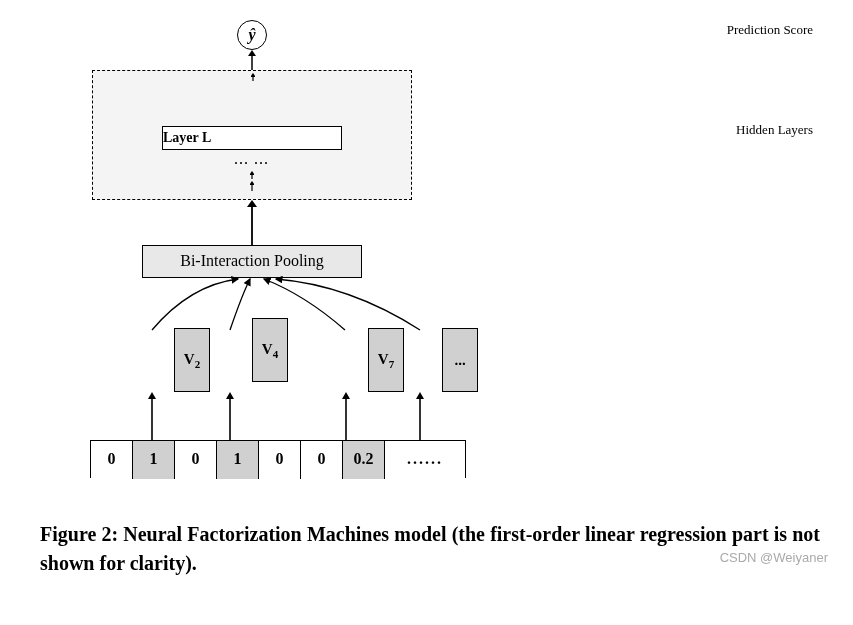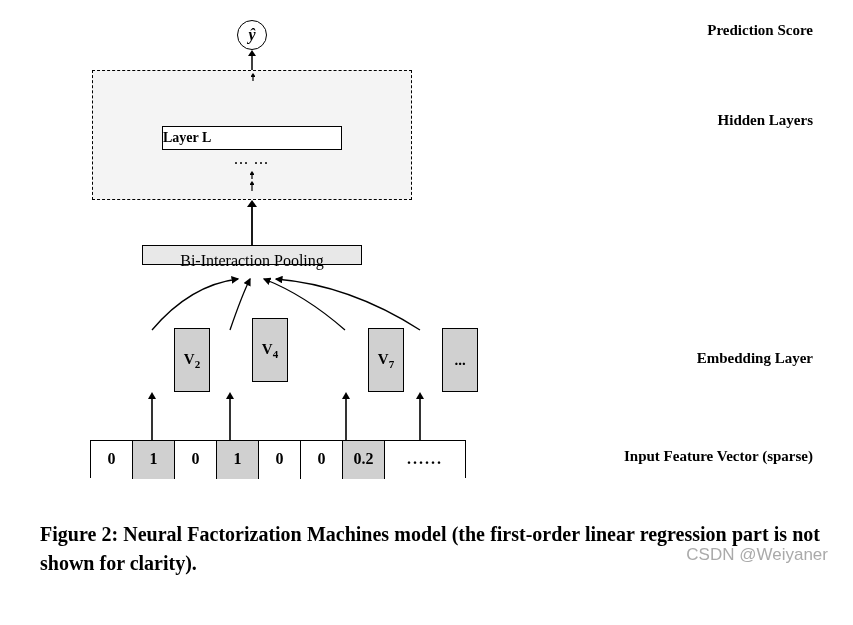--- a/index.html
+++ b/index.html
@@ -13,22 +13,22 @@
     position: relative;
   }
   .diagram-area {
     position: relative;
     width: 100%;
     height: 490px;
   }
   .label-col {
     position: absolute;
     right: 10px;
-    font-weight: bold;
-    font-size: 15px;
+    font-weight: normal;
+    font-size: 13px;
     color: #000;
   }
   
   .yhat {
     position: absolute;
     left: 207px;
     top: 0px;
     width: 30px;
     height: 30px;
     border: 1.5px solid #000;
@@ -73,21 +73,21 @@
     letter-spacing: 2px;
     height: 14px;
     line-height: 10px;
   }
   
   .bi-box {
     position: absolute;
     left: 112px;
     top: 225px;
     width: 220px;
-    height: 20px;
+    height: 33px;
     border: 1.5px solid #000;
     background: #e8e8e8;
     text-align: center;
     line-height: 30px;
     font-size: 16px;
   }
   
   .emb {
     position: absolute;
     width: 36px;
@@ -138,40 +138,38 @@
     font-weight: bold;
     font-size: 20px;
     line-height: 1.45;
     text-align: justify;
     text-justify: inter-word;
   }
   .watermark {
     position: absolute;
     right: 25px;
     bottom: 60px;
-    font-size: 17px;
+    font-size: 13px;
     color: #aaa;
     font-family: Arial, sans-serif;
     font-weight: normal;
   }
   svg.connector {
     position: absolute;
     overflow: visible;
     pointer-events: none;
   }
 </style>
 </head>
 <body>
 
 <div class="diagram-area">
 
   <div class="label-col" style="top:2px">Prediction Score</div>
-  <div class="label-col" style="top:92px">Hidden Layers</div>
-  <div class="label-col" style="top:330px">Embedding Layer</div>
-  <div class="label-col" style="top:428px">Input Feature Vector (sparse)</div>
+  <div class="label-col" style="top:102px">Hidden Layers</div>
 
   <div class="yhat">ŷ</div>
 
   <svg class="connector" style="left:220px;top:30px" width="4" height="22">
     <line x1="2" y1="22" x2="2" y2="4" stroke="#000" stroke-width="1.5"></line>
     <polygon points="2,0 -2,6 6,6" fill="#000"></polygon>
   </svg>
 
   <div class="hidden-box">
     <svg width="4" height="10">

